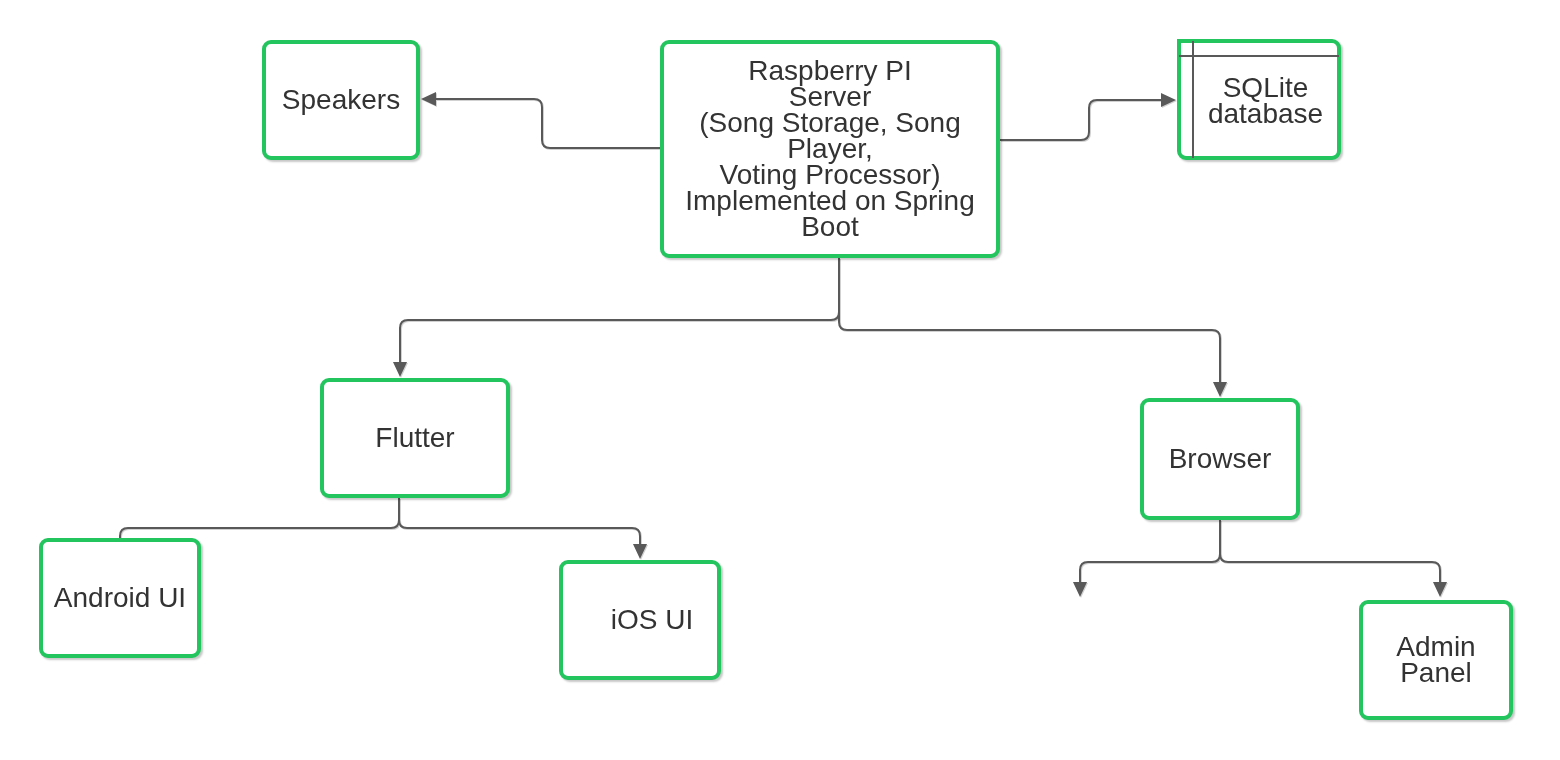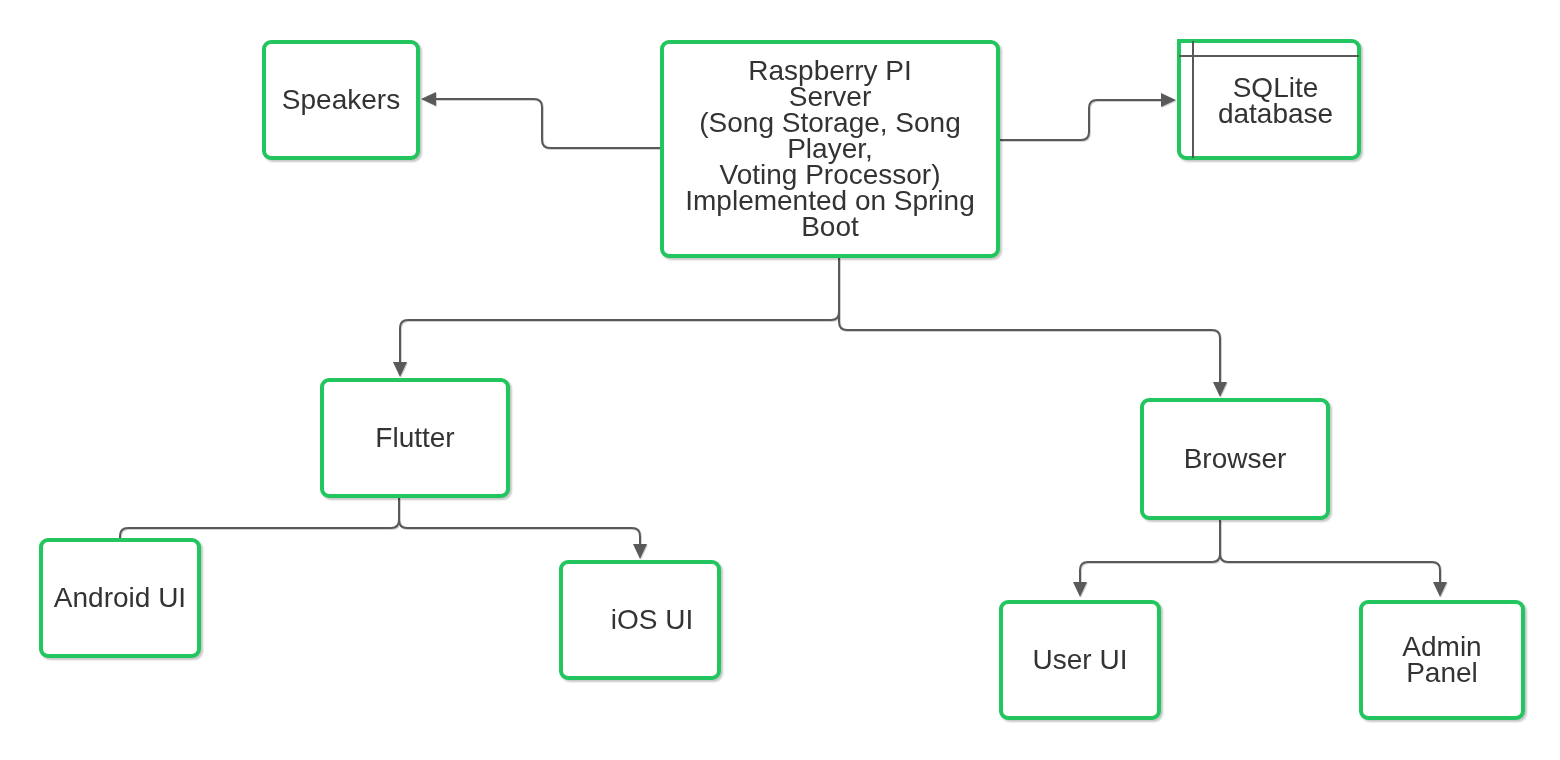--- a/index.html
+++ b/index.html
@@ -37,29 +37,29 @@
     justify-content: center;
     color: #333333;
     font-size: 28px;
     line-height: 26px;
     text-align: center;
     box-shadow: 2px 2px 2px rgba(0,0,0,0.22);
   }
   .node .label { white-space: pre-line; }
   .node-speakers { left: 262px; top: 40px;  width: 158px; height: 120px; }
   .node-server   { left: 660px; top: 40px;  width: 340px; height: 218px; }
-  .node-sqlite   { left: 1177px; top: 39px; width: 184px; height: 121px;
+  .node-sqlite   { left: 1177px; top: 39px; width: 164px; height: 121px;
                    border-radius: 0 9px 9px 9px;
                    padding: 14px 0 12px 13px; }
   .node-flutter  { left: 320px; top: 378px; width: 190px; height: 120px; }
-  .node-browser  { left: 1140px; top: 398px; width: 190px; height: 122px; justify-content: center; }
+  .node-browser  { left: 1140px; top: 398px; width: 160px; height: 122px; justify-content: center; }
   .node-android  { left: 39px;  top: 538px; width: 162px; height: 120px; }
   .node-ios      { left: 559px; top: 560px; width: 162px; height: 120px; padding-left: 24px; }
   .node-userui   { left: 999px; top: 600px; width: 162px; height: 120px; }
-  .node-admin    { left: 1359px; top: 600px; width: 166px; height: 120px; }
+  .node-admin    { left: 1359px; top: 600px; width: 154px; height: 120px; }
   .sqlite-hline {
     position: absolute;
     left: -2px; right: -2px; top: 12px;
     height: 0;
     border-top: 2px solid #595959;
   }
   .sqlite-vline {
     position: absolute;
     top: -2px; bottom: -2px; left: 11px;
     width: 0;
@@ -128,21 +128,18 @@
   </div>
 
   <div class="node node-android">
     <div class="label">Android UI</div>
   </div>
 
   <div class="node node-ios">
     <div class="label">iOS UI</div>
   </div>
 
-  <div class="node node-userui">
-    <div class="label">User UI</div>
-  </div>
 
   <div class="node node-admin">
     <div class="label">Admin Panel</div>
   </div>
 
 </div>
 
 </body></html>

